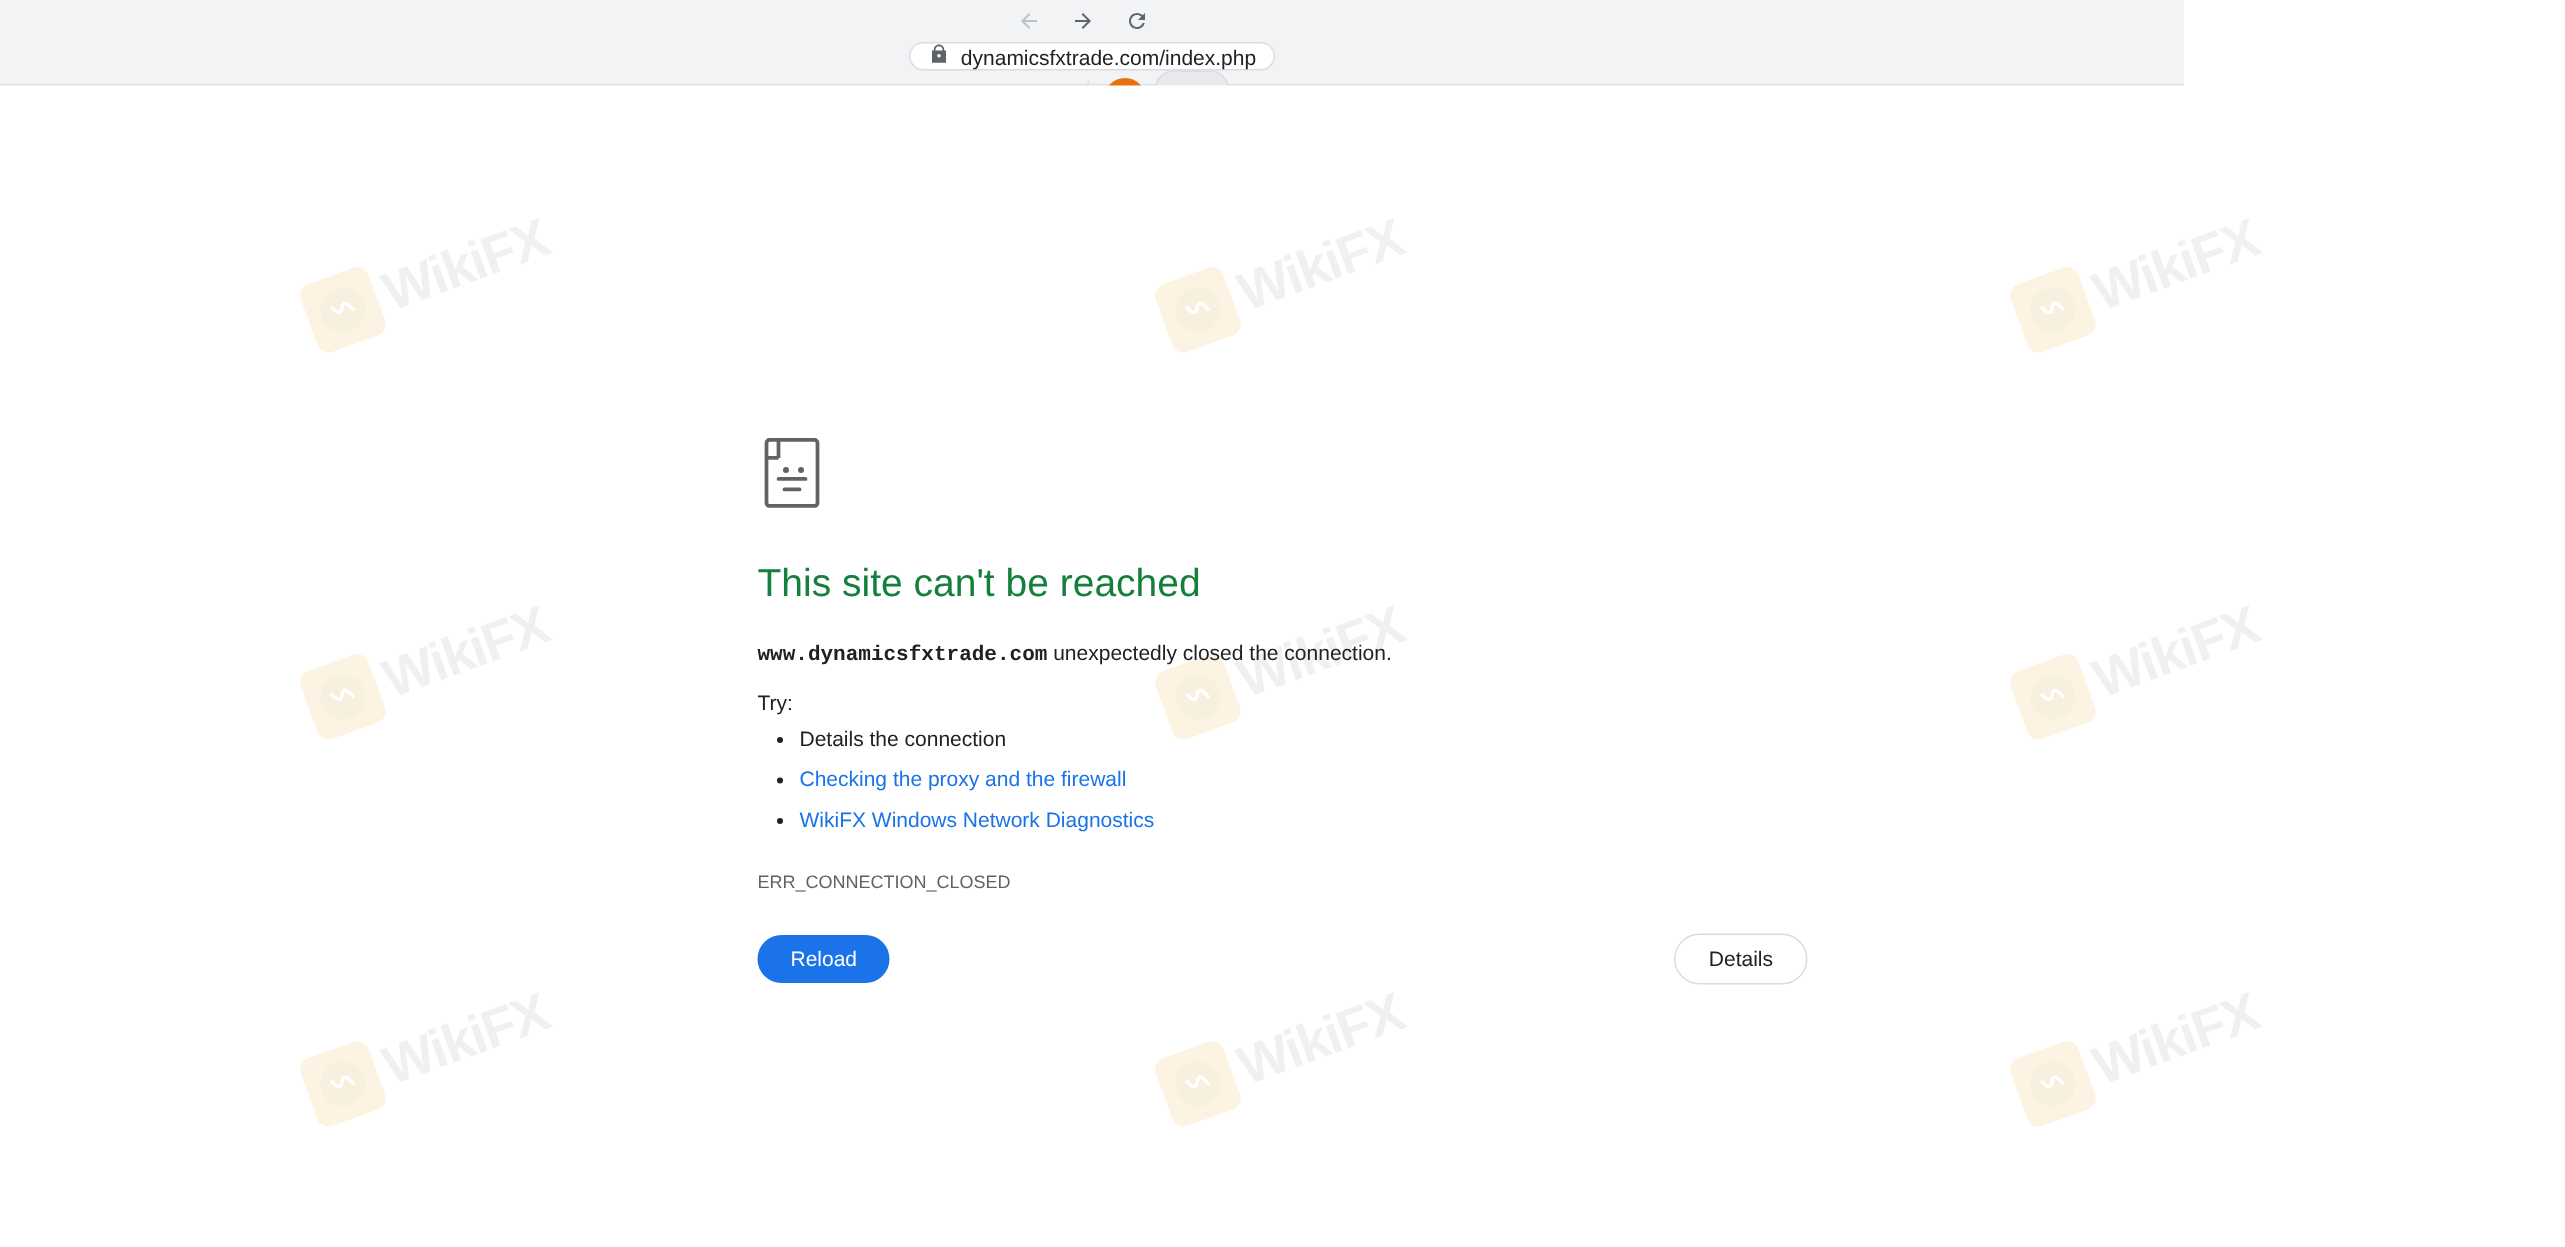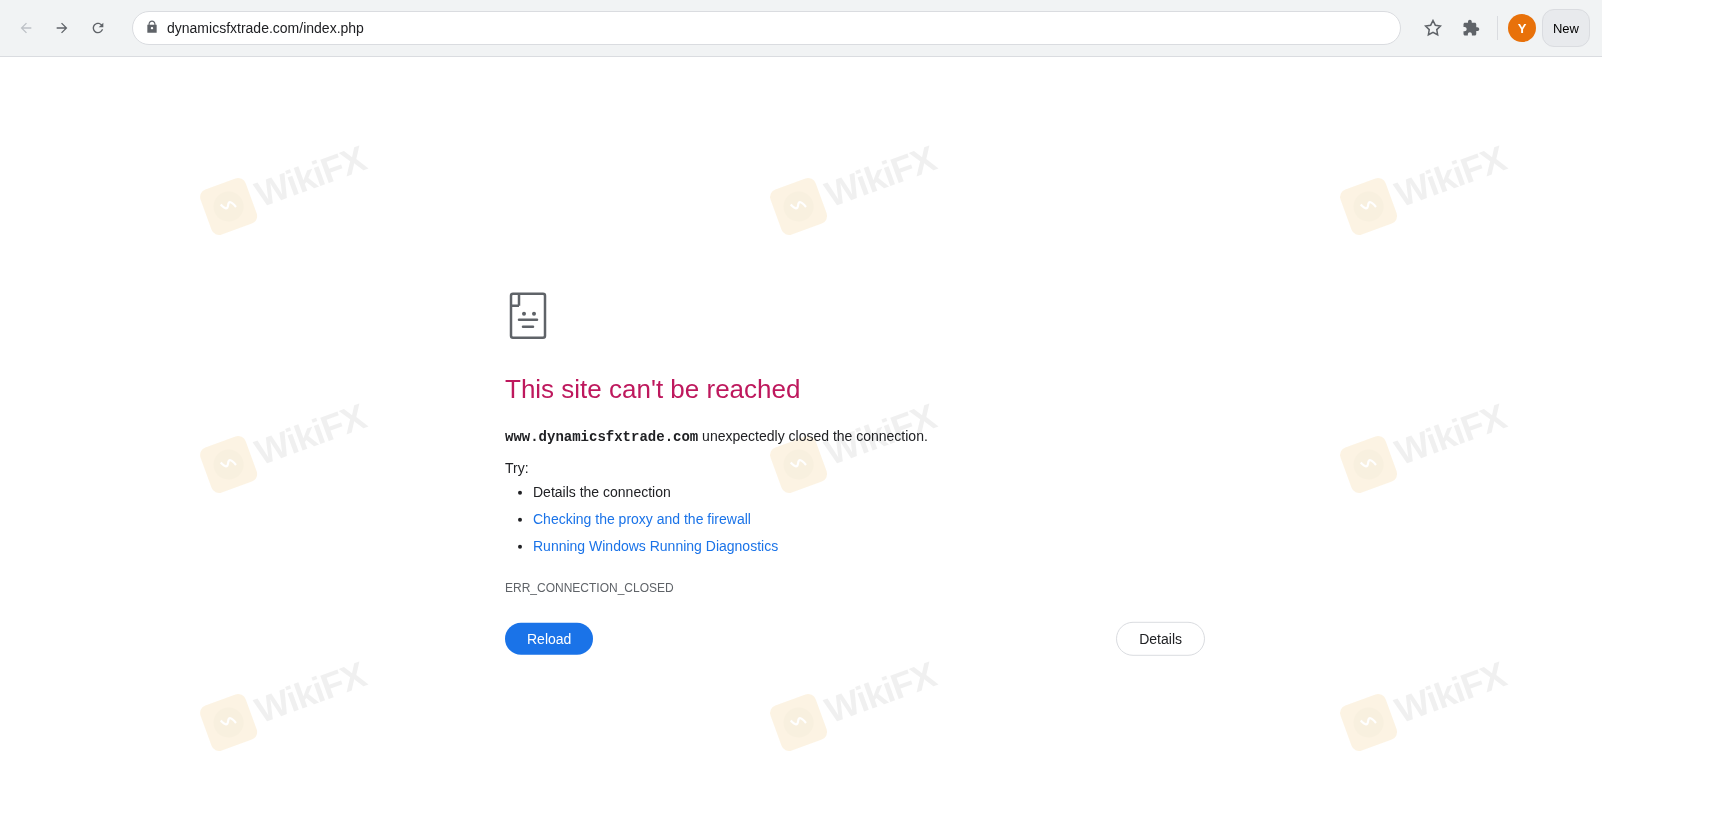--- a/index.html
+++ b/index.html
@@ -1,27 +1,28 @@
 <!DOCTYPE html>
 <html><head>
   <meta charset="utf-8">
   <style>
     * { margin: 0; padding: 0; box-sizing: border-box; }
     body { font-family: Arial, sans-serif; background: #fff; overflow: hidden; }
 
     
     .browser-chrome {
-      width: 1602px;
+      width: 1456px;
       height: 57px;
       background: #f1f3f4;
       display: flex;
       align-items: center;
       padding: 0 12px;
       border-bottom: 1px solid #dadce0;
       position: relative;
+      flex-direction: column;
     }
     .nav-buttons {
       display: flex;
       align-items: center;
       gap: 8px;
       margin-right: 12px;
     }
     .nav-btn {
       width: 28px;
       height: 28px;
@@ -178,21 +179,21 @@
     .error-icon {
       width: 52px;
       height: 52px;
       margin-bottom: 30px;
       color: #5f6368;
     }
 
     .error-title {
       font-size: 26px;
       font-weight: 400;
-      color: #be185d;
+      color: #15803d;
       margin-bottom: 20px;
     }
 
     .error-desc {
       font-size: 14px;
       color: #202124;
       margin-bottom: 12px;
       line-height: 1.6;
     }
     .error-desc strong {
@@ -435,21 +436,21 @@
     <p class="error-try">Try:</p>
 
     <ul class="error-list">
       <li>
         <span>Details the connection</span>
       </li>
       <li>
         <a href="#">Checking the proxy and the firewall</a>
       </li>
       <li>
-        <a href="#">Running Windows Running Diagnostics</a>
+        <a href="#">WikiFX Windows Network Diagnostics</a>
       </li>
     </ul>
 
     <p class="error-code">ERR_CONNECTION_CLOSED</p>
 
     <div class="error-buttons">
       <button class="reload-btn">Reload</button>
       <button class="details-btn">Details</button>
     </div>
 

